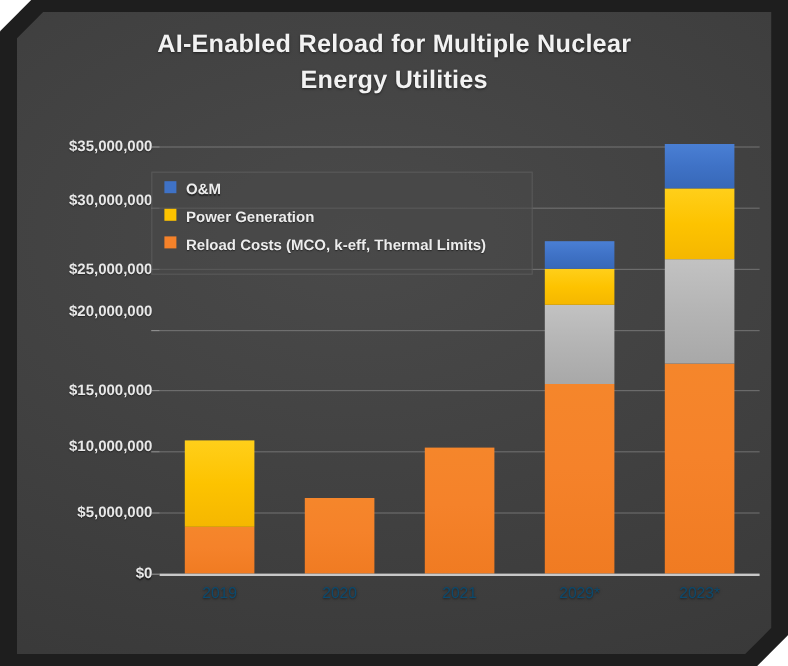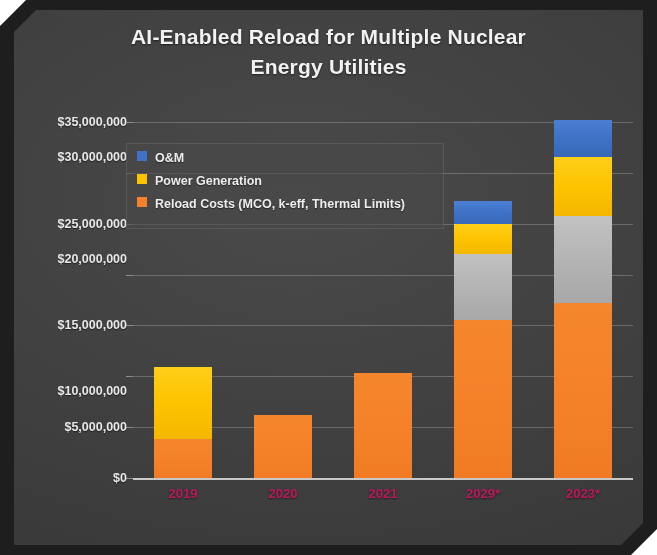--- a/index.html
+++ b/index.html
@@ -114,23 +114,23 @@
   .seg-fuel    { background: linear-gradient(180deg, #c2c2c2 0%, #b4b4b4 50%, #a8a8a8 100%); }
   .seg-power   { background: linear-gradient(180deg, #ffcf1a 0%, #fdc300 50%, #f5b700 100%); }
   .seg-om      { background: linear-gradient(180deg, #4a7fd4 0%, #3f72c6 50%, #3768b8 100%); }
 
   
   .xtick {
     position: absolute;
     top: 486px;
     width: 90px;
     text-align: center;
-    color: #be185d;
+    color: #0c4a6e;
     font-size: 13px;
-    font-weight: bold;
+    font-weight: normal;
     text-shadow: 0 1px 2px rgba(0,0,0,0.5);
   }
 
   
   .legend {
     position: absolute;
     left: 126px; top: 143px;
     width: 318px;
     padding: 7px 10px 8px 10px;
     box-sizing: border-box;
@@ -177,29 +177,29 @@
   <div class="chart-panel"></div>
 
   <div class="chart-title">
     <div>AI-Enabled Reload for Multiple Nuclear</div>
     <div>Energy Utilities</div>
   </div>
 
   <div class="ytick-wrap" id="yaxis">
       <div class="ytick" style="top: 122px;">$35,000,000</div>
       <div class="ytick-mark" style="top: 122px;"></div>
-      <div class="ytick" style="top: 157px;">$30,000,000</div>
+      <div class="ytick" style="top: 167px;">$30,000,000</div>
       <div class="ytick-mark" style="top: 172.857px;"></div>
       <div class="ytick" style="top: 223.714px;">$25,000,000</div>
       <div class="ytick-mark" style="top: 223.714px;"></div>
       <div class="ytick" style="top: 259px;">$20,000,000</div>
       <div class="ytick-mark" style="top: 274.571px;"></div>
       <div class="ytick" style="top: 325.429px;">$15,000,000</div>
       <div class="ytick-mark" style="top: 325.429px;"></div>
-      <div class="ytick" style="top: 391px; text-align: right;">$10,000,000</div>
+      <div class="ytick" style="top: 372px; text-align: right;">$10,000,000</div>
       <div class="ytick-mark" style="top: 376.286px;"></div>
       <div class="ytick" style="top: 427.143px;">$5,000,000</div>
       <div class="ytick-mark" style="top: 427.143px;"></div>
       <div class="ytick" style="top: 478px;">$0</div>
       <div class="ytick-mark" style="top: 478px;"></div>
     </div>
 
   <div class="plot-area" id="plot">
       <div class="gridline" style="top: 305.143px;"></div>
       <div class="gridline" style="top: 254.286px;"></div>

